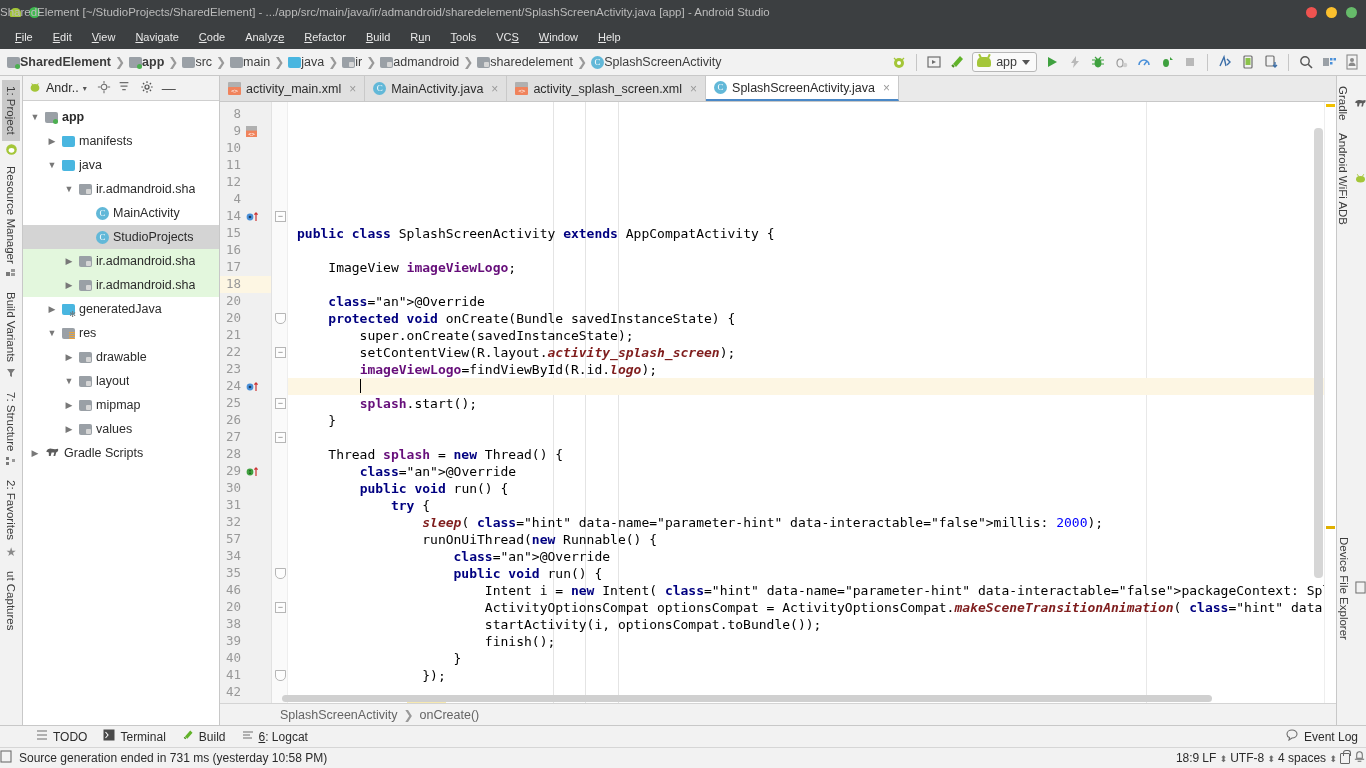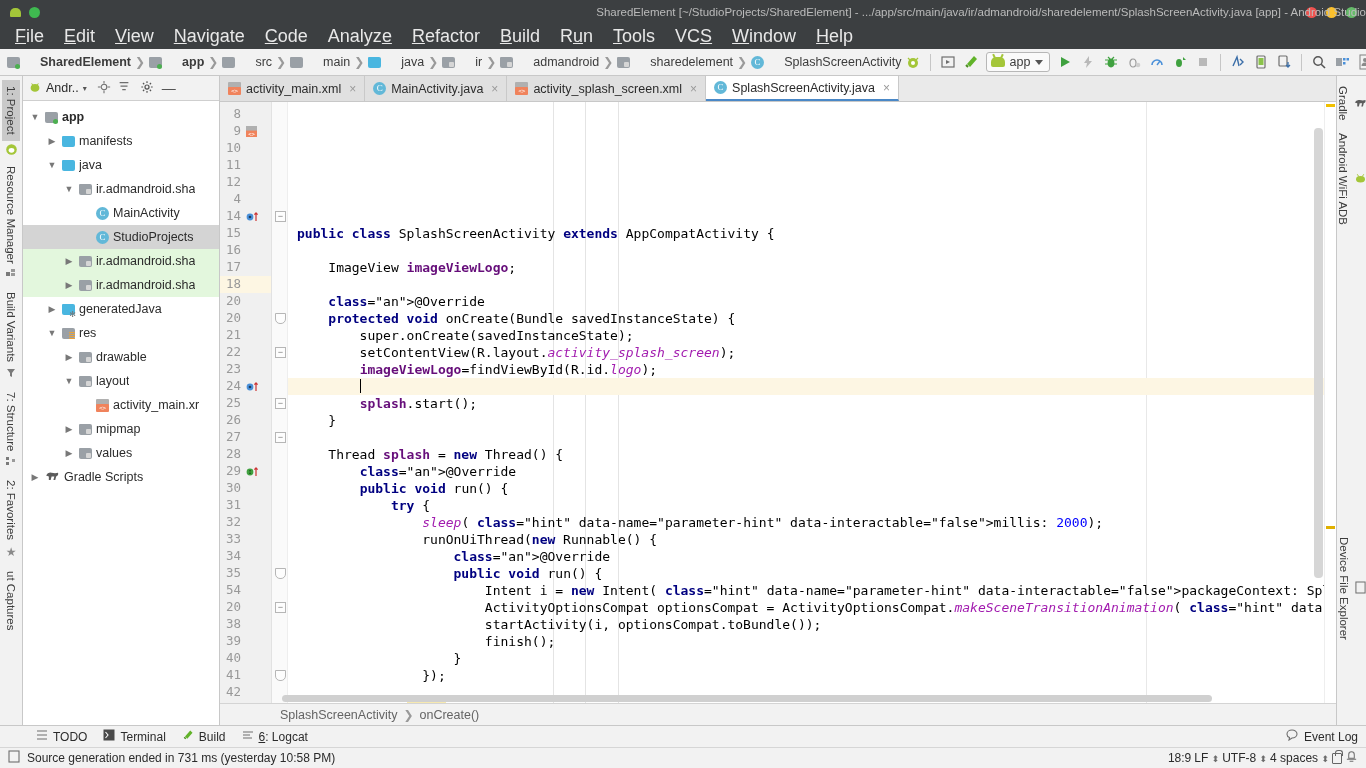--- a/index.html
+++ b/index.html
@@ -19,42 +19,42 @@
   }
   #titlebar .tb-left { display:flex; align-items:center; gap:7px; padding-left:9px; }
   .dot { width:11px; height:11px; border-radius:50%; display:block; }
   .dot.green { background:#3fb950; }
   .andy-mini { width:13px; height:13px; position:relative; }
   .andy-mini::before {
     content:""; position:absolute; left:1px; top:2px; width:11px; height:9px;
     background:#a4c639; border-radius:5px 5px 1px 1px;
   }
   #titlebar .tb-title {
-    position:absolute; left:0; right:0; text-align:right;
+    position:absolute; left:0; right:0; text-align:left;
     pointer-events:none; white-space:nowrap; overflow:hidden;
   }
   #titlebar .tb-right { margin-left:auto; display:flex; align-items:center; gap:9px; padding-right:9px; }
   .wbtn { width:11px; height:11px; border-radius:50%; }
   .wbtn.r{background:#ef5350;} .wbtn.y{background:#fbc02d;} .wbtn.g{background:#66bb6a;}
 
   
   #menubar {
     height:25px; background:#3c3f41; color:#e8e8e8;
-    display:flex; align-items:center; padding-left:6px; font-size:18px; gap:2px;
+    display:flex; align-items:center; padding-left:6px; font-size:11px; gap:2px;
   }
   #menubar .mi { padding:2px 9px; cursor:default; white-space:nowrap; }
   .ul { text-decoration:underline; }
 
   
   #navbar {
     height:27px; background:#f2f2f2; border-bottom:1px solid #c8c8c8;
     display:flex; align-items:center; padding:0 4px; gap:0px; font-size:12.5px;
     color:#3c3c3c;
   }
-  .crumb { display:flex; align-items:center; gap:20px; padding:0 3px; white-space:nowrap; }
+  .crumb { display:flex; align-items:center; gap:0; padding:0 3px; white-space:nowrap; }
   .crumb.bold { font-weight:bold; }
   .sep { color:#9a9a9a; padding:0 1px; font-size:12px; }
   .fi { width:13px; height:11px; border-radius:1px 2px 2px 2px; display:inline-block; position:relative; flex:none; }
   .fi.grey { background:#9aa0a6; }
   .fi.blue { background:#49b6e0; }
   .fi.mod  { background:#9aa0a6; }
   .fi.mod::after { content:""; position:absolute; right:1px; bottom:1px; width:5px; height:5px; background:#d6d6d6; border-radius:1px;}
   .fi.app::after { content:""; position:absolute; right:0px; bottom:-1px; width:5px; height:5px; background:#4caf50; border-radius:50%; }
   .fi.res::after{ content:""; position:absolute; right:0px; bottom:0px; width:6px; height:7px;
     background: repeating-linear-gradient(#e8a33d 0 1px, transparent 1px 2px);}
@@ -141,21 +141,21 @@
   #codetext {
     flex:1; position:relative; overflow:hidden; padding-top:4px;
     font-family:"DejaVu Sans Mono", monospace; font-size:13px; line-height:17px;
     white-space:pre; color:#000;
   }
   .cl { height:17px; padding-left:9px; position:relative; }
   .cl.hl { background:#fdf6e3; }
   .kw { color:#000080; font-weight:bold; }
   .fld { color:#660e7a; font-weight:bold; }
   .num2 { color:#0000ff; }
-  .it { font-style:italic; color:#a21caf; font-weight:normal; }
+  .it { font-style:italic; color:#7f1d1d; font-weight:bold; }
   .sel-kw { background:#f7e9b0; }
   .caret-line { display:inline-block; width:1px; height:14px; background:#000; vertical-align:-2px; }
   .vguide { position:absolute; top:0; bottom:0; width:1px; background:#e4e4e4; }
   .right-margin { position:absolute; top:0; bottom:0; left:858px; width:1px; background:#e8e8e8; }
   #marker-rail { width:12px; flex:none; background:#fff; border-left:1px solid #eee; position:relative; }
   .mk { position:absolute; left:1px; width:9px; height:3px; }
   #vscroll { position:absolute; right:13px; top:26px; width:9px; background:#d6d6d6; border-radius:4px; }
   #hscroll { position:absolute; left:62px; bottom:1px; height:7px; background:#d0d0d0; border-radius:4px; }
 
   
@@ -166,21 +166,21 @@
 
   
   #toolwin {
     height:22px; background:#f2f2f2; border-top:1px solid #c8c8c8;
     display:flex; align-items:center; gap:16px; padding-left:36px; font-size:12px;
   }
   #toolwin .tw-item{ display:flex; align-items:center; gap:5px; cursor:default;}
   #toolwin .spacer{ margin-left:auto; }
   #statusbar {
     height:21px; background:#f2f2f2; border-top:1px solid #d6d6d6;
-    display:flex; align-items:center; padding:0 8px; font-size:12px; color:#2b2b2b;
+    display:flex; align-items:center; padding:0 0; font-size:12px; color:#2b2b2b;
   }
   #statusbar .right { margin-left:auto; display:flex; align-items:center; gap:3px; }
   .stepper{ color:#6b6b6b; font-size:9px; }
   .lock { width:10px; height:11px; border:1.4px solid #666; border-radius:1px; position:relative;}
   .lock::before{content:"";position:absolute;left:2px;top:-4px;width:6px;height:5px;border:1.4px solid #666;border-bottom:none;border-radius:3px 3px 0 0;}
 </style>
 </head>
 <body>
 
 <div id="titlebar">
@@ -540,28 +540,20 @@
         </div>
         <div class="row">
           <span style="width:40px;flex:none;"></span>
           <span class="tw">▼</span>
           <span style="margin-left:4px;display:flex;align-items:center;">
             <span class="fi mod"></span>
           </span>
           <span class="lbl">layout</span>
         </div>
         <div class="row">
-          <span style="width:57px;flex:none;"></span>
-          <span class="tw"></span>
-          <span style="margin-left:4px;display:flex;align-items:center;">
-            <span class="xmlico"></span>
-          </span>
-          <span class="lbl">activity_main.xr</span>
-        </div>
-        <div class="row">
           <span style="width:40px;flex:none;"></span>
           <span class="tw">▶</span>
           <span style="margin-left:4px;display:flex;align-items:center;">
             <span class="fi mod"></span>
           </span>
           <span class="lbl">mipmap</span>
         </div>
         <div class="row">
           <span style="width:40px;flex:none;"></span>
           <span class="tw">▶</span>
@@ -698,30 +690,30 @@
           <div class="gline">
             <span class="num">30</span>
           </div>
           <div class="gline">
             <span class="num">31</span>
           </div>
           <div class="gline">
             <span class="num">32</span>
           </div>
           <div class="gline">
-            <span class="num">33</span>
+            <span class="num">57</span>
           </div>
           <div class="gline">
             <span class="num">34</span>
           </div>
           <div class="gline">
             <span class="num">35</span>
           </div>
           <div class="gline">
-            <span class="num">54</span>
+            <span class="num">46</span>
           </div>
           <div class="gline">
             <span class="num">20</span>
           </div>
           <div class="gline">
             <span class="num">38</span>
           </div>
           <div class="gline">
             <span class="num">39</span>
           </div>

